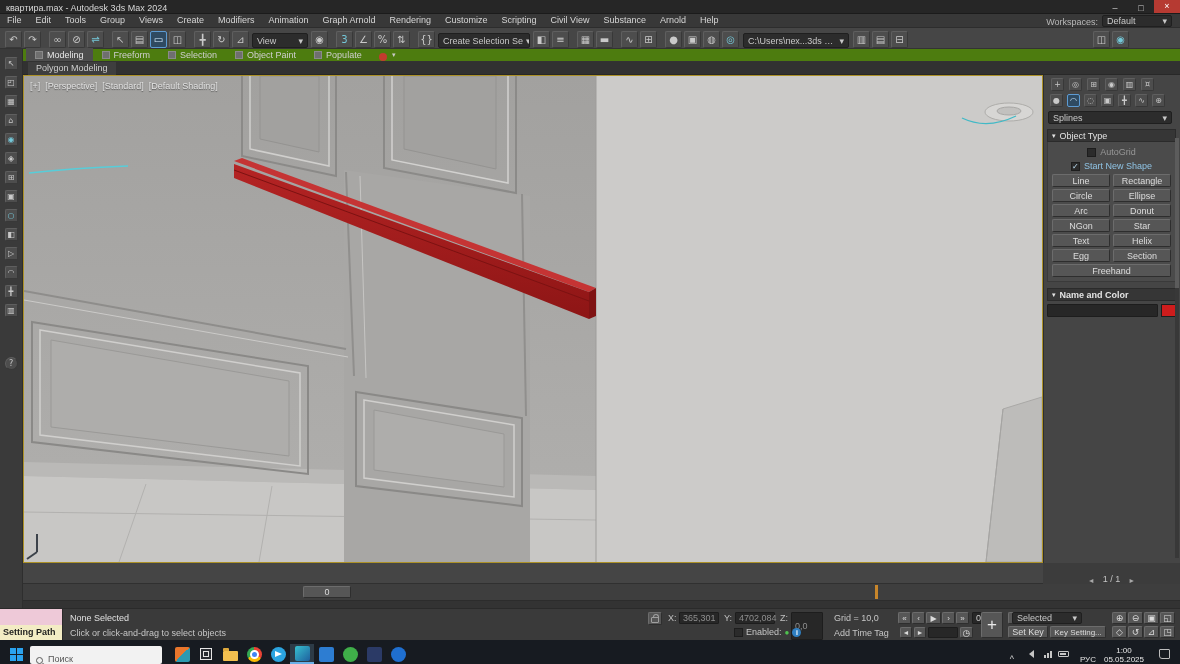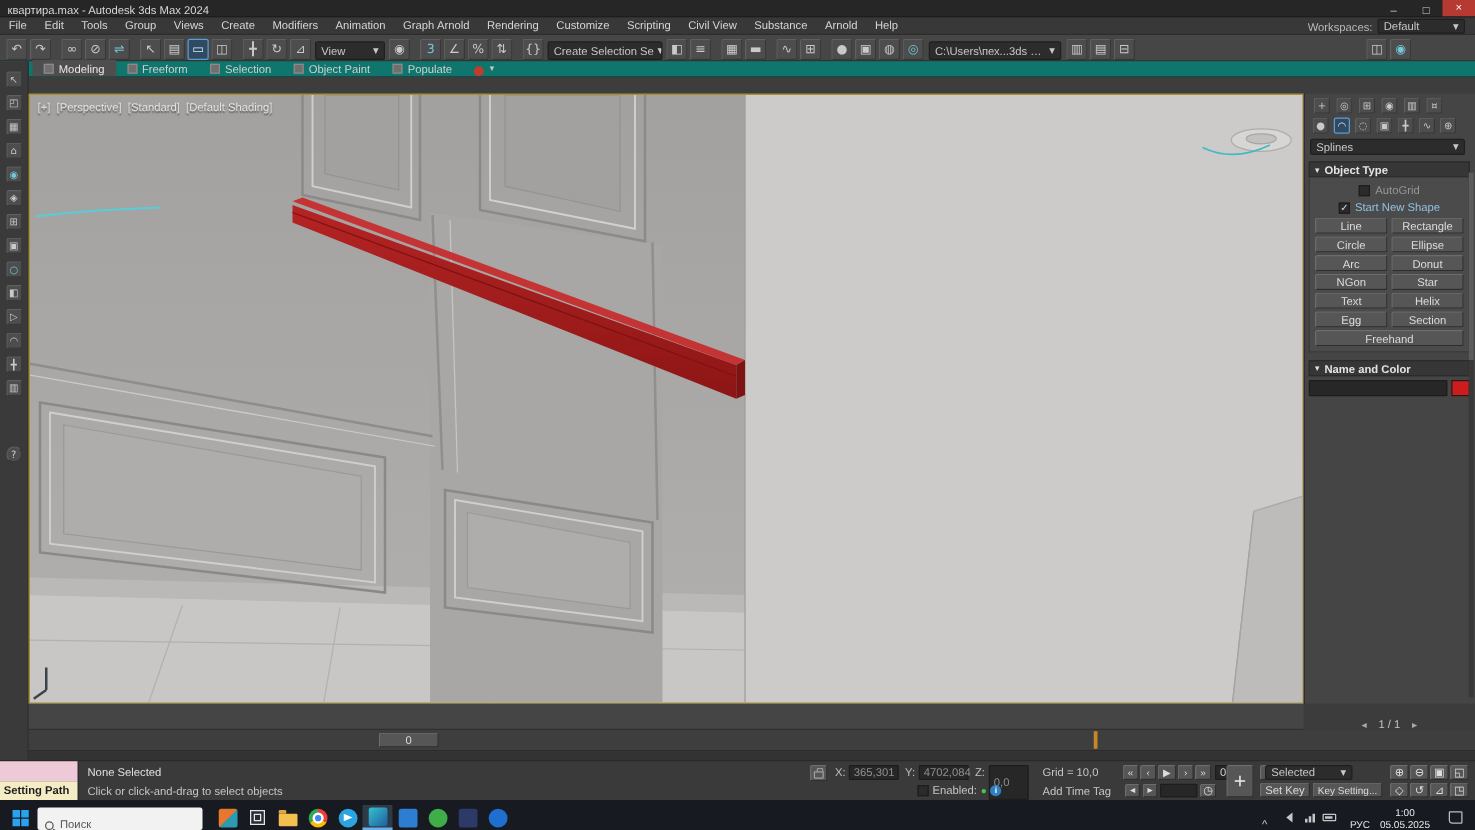--- a/index.html
+++ b/index.html
@@ -137,21 +137,21 @@
     </span>
     <span class="ic">▥</span>
     <span class="ic">▤</span>
     <span class="ic">⊟</span>
     <span style="margin-left:auto;margin-right:50px" class="row">
       <span class="ic">◫</span>
       <span class="ic teal">◉</span>
     </span>
   </div>
 
-  <div class="a row" style="left:0;top:49px;width:1180px;height:13px;background:#0f766e;border-bottom:1px solid #323232;padding-left:26px">
+  <div class="a row" style="left:0;top:49px;width:1180px;height:13px;background:#4d7c0f;border-bottom:1px solid #323232;padding-left:26px">
     <span class="tab" style="background:#4e4e4e;color:#e8e8e8">
       <i class="tabsq"></i>
       <span>Modeling</span>
     </span>
     <span class="tab">
       <i class="tabsq"></i>
       <span>Freeform</span>
     </span>
     <span class="tab">
       <i class="tabsq"></i>
@@ -162,20 +162,23 @@
       <span>Object Paint</span>
     </span>
     <span class="tab">
       <i class="tabsq"></i>
       <span>Populate</span>
     </span>
     <span class="reddot" style="margin-left:8px"></span>
     <span class="ic xs">▾</span>
   </div>
 
+  <div class="a" style="left:0;top:62px;width:1180px;height:13px;background:#313131;border-bottom:1px solid #282828">
+    <span class="a txt" style="left:28px;top:0;height:13px;line-height:13px;padding:0 8px;background:#3e3e3e;color:#cfcfcf">Polygon Modeling</span>
+  </div>
 
   <div class="a" style="left:0;top:49px;width:23px;height:559px;background:#3a3a3a;border-right:1px solid #2e2e2e">
     <div class="ic sm" style="margin:8px auto 6px">↖</div>
     <div class="ic sm" style="margin:0 auto 6px">◰</div>
     <div class="ic sm" style="margin:0 auto 6px">▦</div>
     <div class="ic sm" style="margin:0 auto 6px">⌂</div>
     <div class="ic sm teal" style="margin:0 auto 6px">◉</div>
     <div class="ic sm" style="margin:0 auto 6px">◈</div>
     <div class="ic sm" style="margin:0 auto 6px">⊞</div>
     <div class="ic sm" style="margin:0 auto 6px">▣</div>
@@ -270,21 +273,21 @@
       <span class="ic sm">╋</span>
       <span class="ic sm">∿</span>
       <span class="ic sm">⊕</span>
     </div>
     <div class="dd" style="margin:4px 8px 0 4px;height:13px">
       <span>Splines</span>
       <span>▾</span>
     </div>
     <div class="rh" style="margin:5px 4px 0 3px">
       <span style="font-size:7px">▾</span>
-      <span style="font-weight:bold">Object Type</span>
+      <span style="font-weight:normal">Object Type</span>
     </div>
     <div style="margin:0 4px 0 3px;background:#4b4b4b;border:1px solid #3a3a3a;border-top:none;padding:3px 2px 4px">
       <div class="row" style="justify-content:center;gap:4px;height:12px">
         <span class="chk"></span>
         <span class="txt" style="color:#979797">AutoGrid</span>
       </div>
       <div class="row" style="justify-content:center;gap:4px;height:13px;margin-top:1px">
         <span class="chk">✓</span>
         <span class="txt" style="color:#8fc3e4">Start New Shape</span>
       </div>

